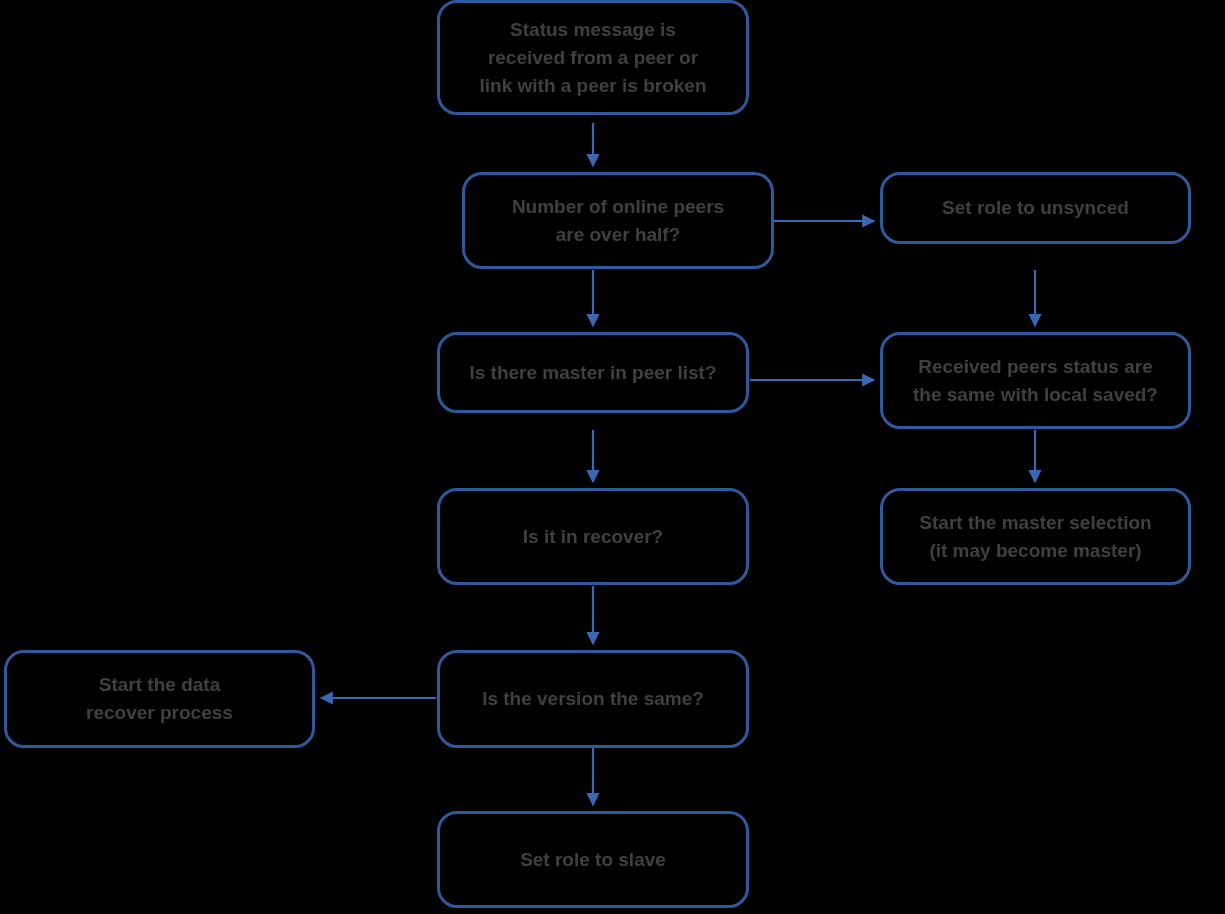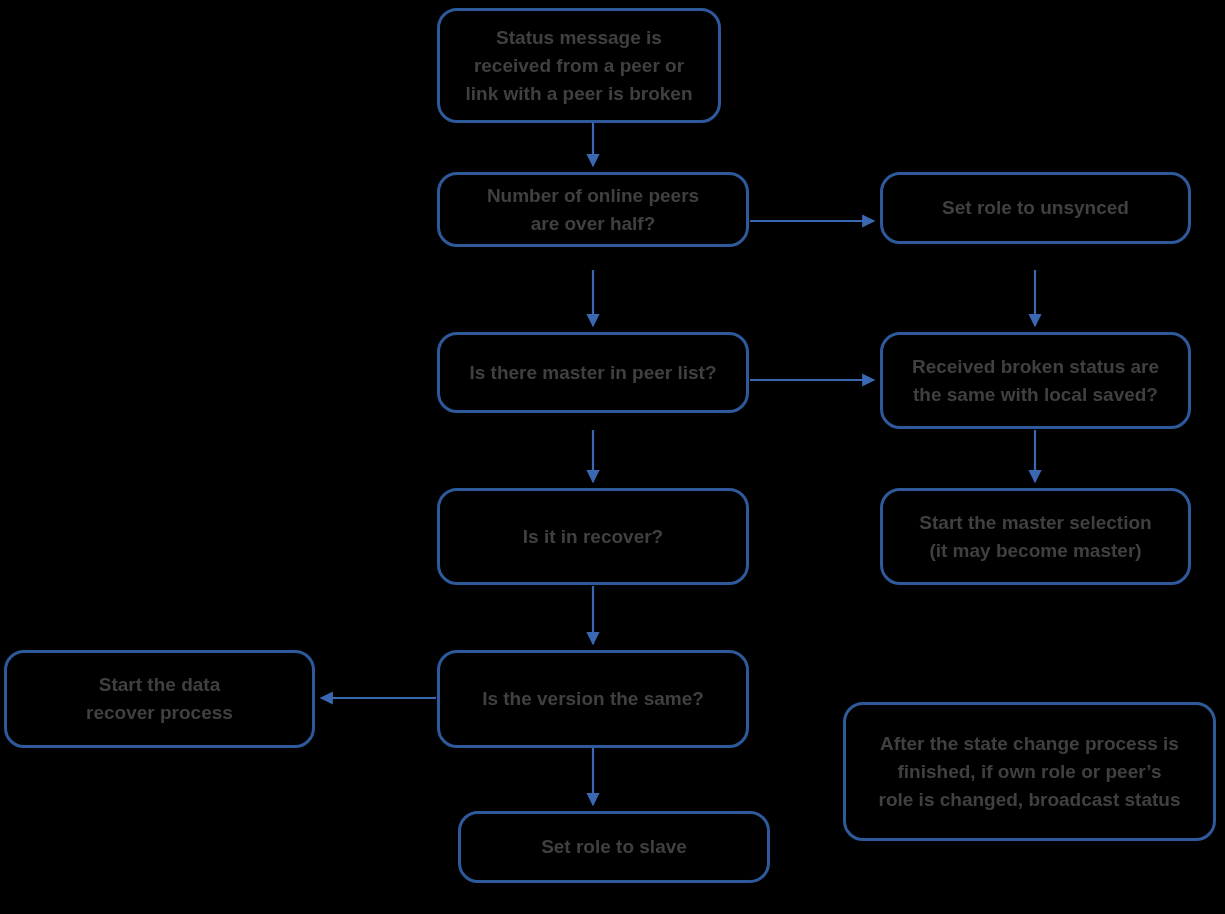--- a/index.html
+++ b/index.html
@@ -65,41 +65,41 @@
     <line x1="593" y1="270" x2="593" y2="326" marker-end="url(#ah)"></line>
     <line x1="1035" y1="270" x2="1035" y2="326" marker-end="url(#ah)"></line>
     <line x1="750" y1="380" x2="874" y2="380" marker-end="url(#ah)"></line>
     <line x1="593" y1="430" x2="593" y2="482" marker-end="url(#ah)"></line>
     <line x1="1035" y1="430" x2="1035" y2="482" marker-end="url(#ah)"></line>
     <line x1="593" y1="586" x2="593" y2="644" marker-end="url(#ah)"></line>
     <line x1="436" y1="698" x2="321" y2="698" marker-end="url(#ah)"></line>
     <line x1="593" y1="748" x2="593" y2="805" marker-end="url(#ah)"></line>
   </svg>
 
-  <div class="node" style="left:437px; top:8px; width:284px; height:115px;">
+  <div class="node" style="left:437px; top:0; width:312px; height:115px;">
     <span class="node-label">Status message is
 received from a peer or
 link with a peer is broken</span>
   </div>
 
-  <div class="node" style="left:437px; top:172px; width:312px; height:75px;">
+  <div class="node" style="left:462px; top:172px; width:312px; height:97px;">
     <span class="node-label">Number of online peers
 are over half?</span>
   </div>
 
   <div class="node" style="left:880px; top:172px; width:311px; height:72px;">
     <span class="node-label">Set role to unsynced</span>
   </div>
 
   <div class="node" style="left:437px; top:332px; width:312px; height:81px;">
     <span class="node-label">Is there master in peer list?</span>
   </div>
 
   <div class="node" style="left:880px; top:332px; width:311px; height:97px;">
-    <span class="node-label">Received broken status are
+    <span class="node-label">Received peers status are
 the same with local saved?</span>
   </div>
 
   <div class="node" style="left:437px; top:488px; width:312px; height:97px;">
     <span class="node-label">Is it in recover?</span>
   </div>
 
   <div class="node" style="left:437px; top:650px; width:312px; height:98px;">
     <span class="node-label">Is the version the same?</span>
   </div>
@@ -107,23 +107,18 @@
   <div class="node" style="left:880px; top:488px; width:311px; height:97px;">
     <span class="node-label">Start the master selection
 (it may become master)</span>
   </div>
 
   <div class="node" style="left:4px; top:650px; width:311px; height:98px;">
     <span class="node-label">Start the data
 recover process</span>
   </div>
 
-  <div class="node" style="left:437px; top:811px; width:312px; height:72px;margin-left:21px;">
+  <div class="node" style="left:437px; top:811px; width:312px; height:97px;">
     <span class="node-label">Set role to slave</span>
   </div>
 
-  <div class="node" style="left:843px; top:702px; width:373px; height:139px;">
-    <span class="node-label">After the state change process is
-finished, if own role or peer’s
-role is changed, broadcast status</span>
-  </div>
 
 </div>
 
 </body></html>

